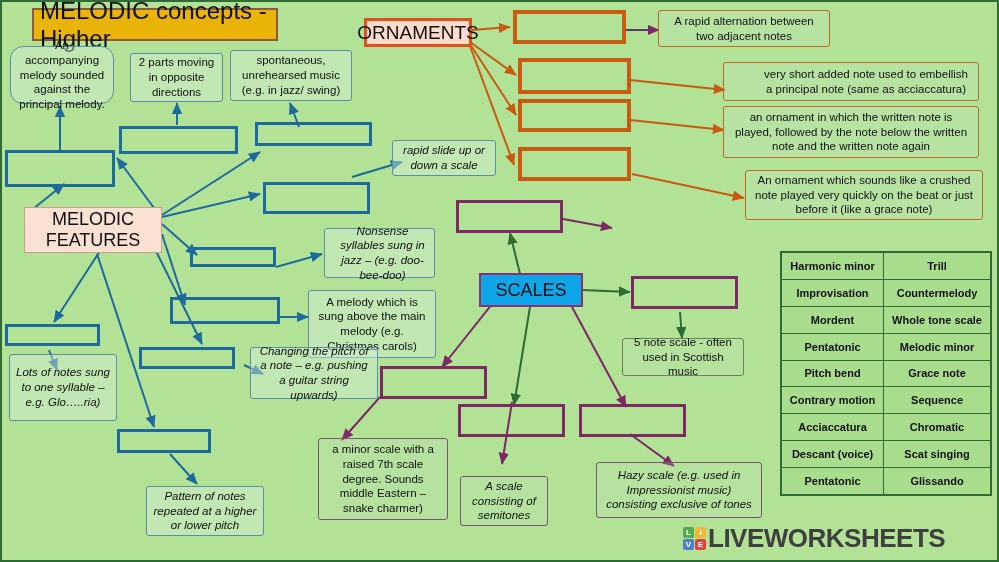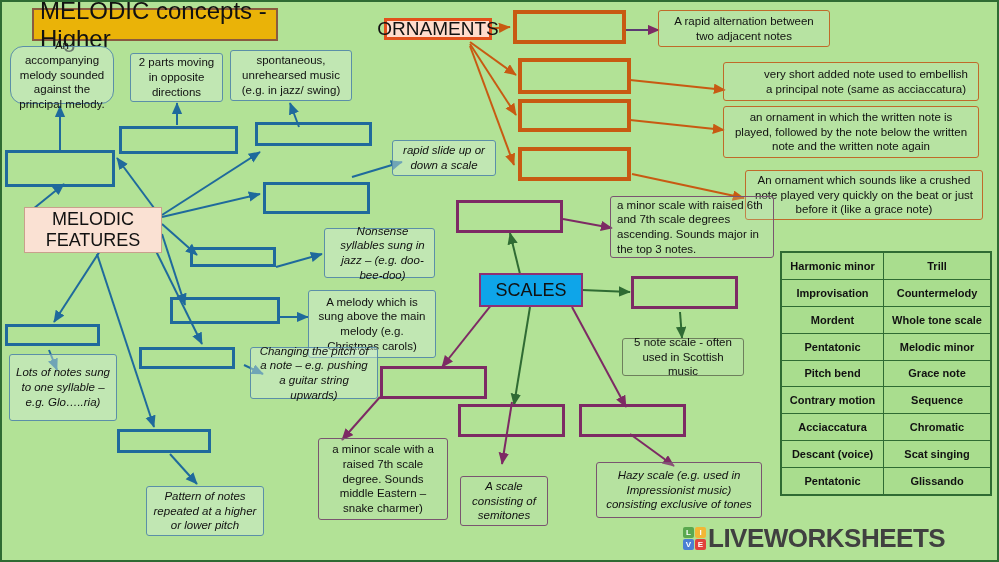--- a/index.html
+++ b/index.html
@@ -163,21 +163,21 @@
       <line x1="580" y1="288" x2="628" y2="290"></line>
       <line x1="678" y1="310" x2="680" y2="336"></line>
       <line x1="528" y1="305" x2="512" y2="403"></line>
     </g>
   </svg>
 
   <div class="abs titlebox" style="left:30px;top:6px;width:246px;height:33px;">MELODIC concepts - Higher</div>
 
   <div class="abs hubbox hub-blue" style="left:22px;top:205px;width:138px;height:46px;">MELODIC FEATURES</div>
 
-  <div class="abs hubbox hub-orange" style="left:362px;top:16px;width:108px;height:22px;margin-left:20px;">ORNAMENTS</div>
+  <div class="abs hubbox hub-orange" style="left:362px;top:16px;width:108px;height:29px;">ORNAMENTS</div>
 
   <div class="abs hubbox hub-purple" style="left:477px;top:271px;width:104px;height:34px;">SCALES</div>
 
   <div class="abs blank b-blue" style="left:3px;top:148px;width:110px;height:37px;"></div>
   <div class="abs blank b-blue" style="left:117px;top:124px;width:119px;height:28px;"></div>
   <div class="abs blank b-blue" style="left:253px;top:120px;width:117px;height:24px;"></div>
   <div class="abs blank b-blue" style="left:261px;top:180px;width:107px;height:32px;"></div>
   <div class="abs blank b-blue" style="left:188px;top:245px;width:86px;height:20px;"></div>
   <div class="abs blank b-blue" style="left:168px;top:295px;width:110px;height:27px;"></div>
   <div class="abs blank b-blue" style="left:137px;top:345px;width:96px;height:22px;"></div>
@@ -203,21 +203,20 @@
   <div class="abs hint h-blue" style="left:306px;top:288px;width:128px;height:68px;">A melody which is sung above the main melody (e.g. Christmas carols)</div>
   <div class="abs hint h-blue ital" style="left:248px;top:345px;width:128px;height:52px;">Changing the pitch of a note – e.g. pushing a guitar string upwards)</div>
   <div class="abs hint h-blue ital" style="left:7px;top:352px;width:108px;height:67px;">Lots of notes sung to one syllable – e.g. Glo…..ria)</div>
   <div class="abs hint h-blue ital" style="left:144px;top:484px;width:118px;height:50px;">Pattern of notes repeated at a higher or lower pitch</div>
 
   <div class="abs hint h-orange" style="left:656px;top:8px;width:172px;height:37px;">A rapid alternation between two adjacent notes</div>
   <div class="abs hint h-orange" style="left:721px;top:60px;width:256px;height:39px;padding-left:36px;">very short added note used to embellish a principal note (same as acciaccatura)</div>
   <div class="abs hint h-orange" style="left:721px;top:104px;width:256px;height:52px;">an ornament in which the written note is played, followed by the note below the written note and the written note again</div>
   <div class="abs hint h-orange" style="left:743px;top:168px;width:238px;height:50px;">An ornament which sounds like a crushed note played very quickly on the beat or just before it (like a grace note)</div>
 
-  <div class="abs hint h-purple" style="left:608px;top:194px;width:164px;height:62px;text-align:left;">a minor scale with raised 6th and 7th scale degrees ascending.  Sounds major in the top 3 notes.</div>
   <div class="abs hint h-green" style="left:620px;top:336px;width:122px;height:38px;">5 note scale - often used in Scottish music</div>
   <div class="abs hint h-purple" style="left:316px;top:436px;width:130px;height:82px;">a minor scale with a raised 7th scale degree.  Sounds middle Eastern – snake charmer)</div>
   <div class="abs hint h-purple ital" style="left:458px;top:474px;width:88px;height:50px;">A scale consisting of semitones</div>
   <div class="abs hint h-purple ital" style="left:594px;top:460px;width:166px;height:56px;">Hazy scale (e.g. used in Impressionist music) consisting exclusive of tones</div>
 
   <div class="abs" style="left:778px;top:249px;width:212px;height:245px;">
     <table class="wordtable">
       <tbody id="wb-body">
           <tr>
             <td>Harmonic minor</td>

